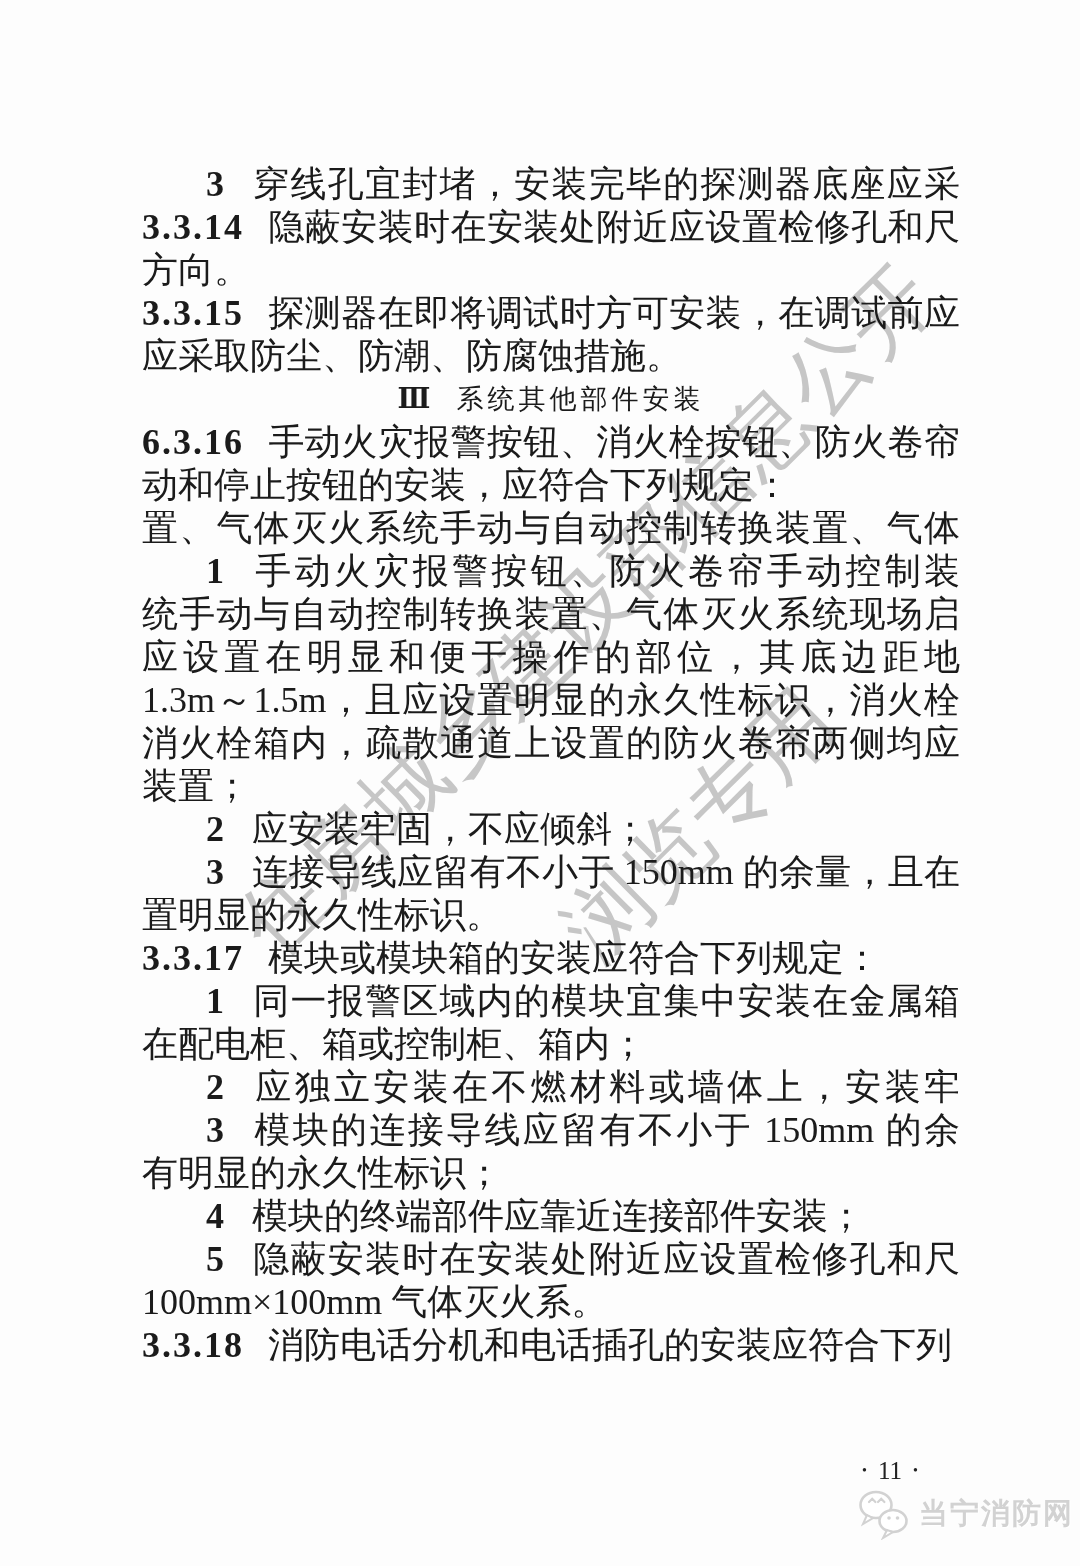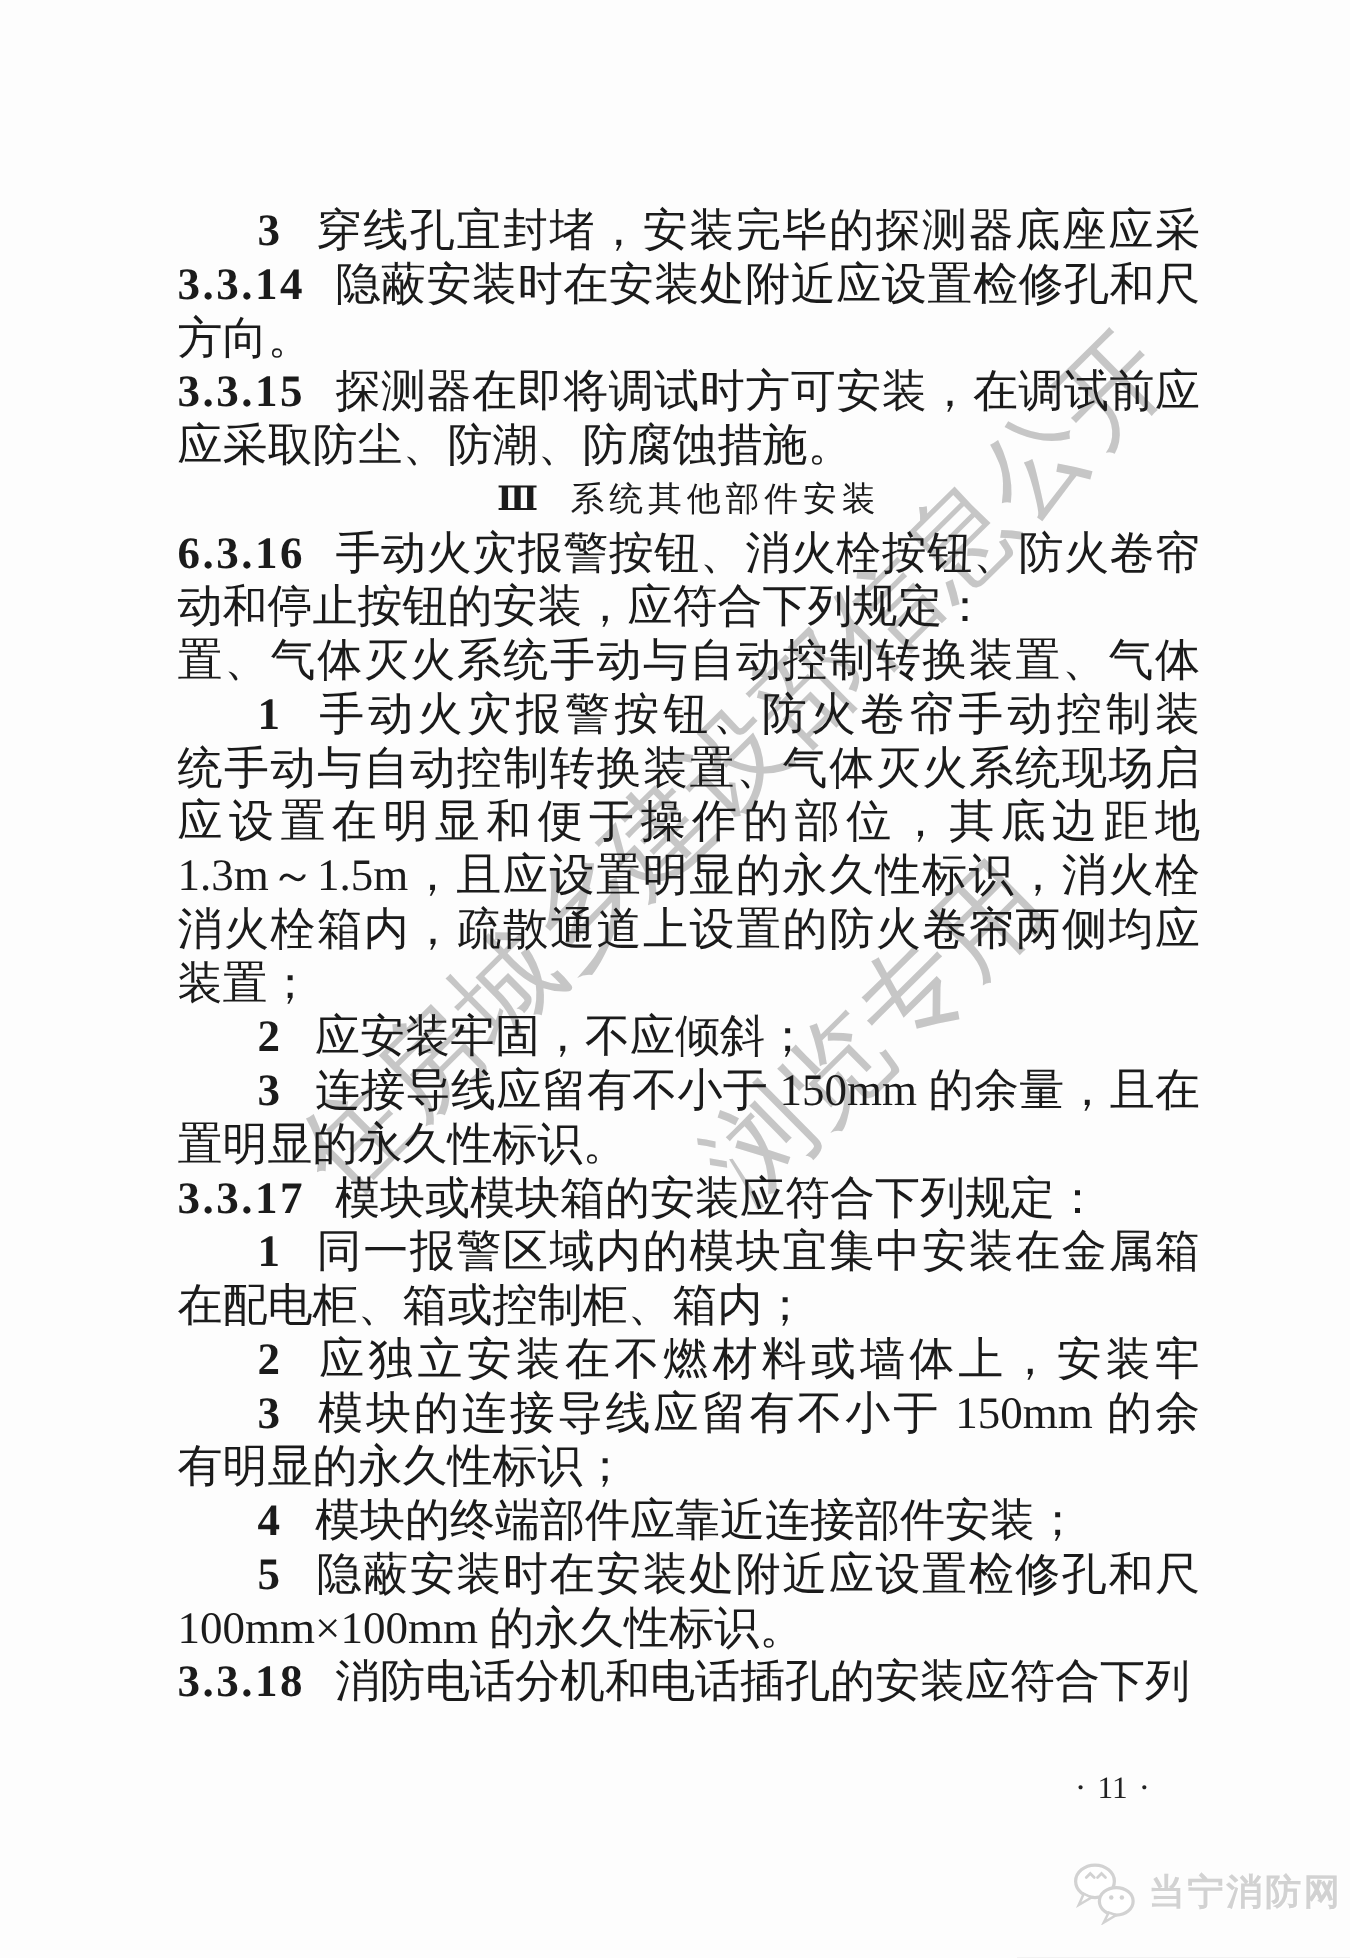--- a/index.html
+++ b/index.html
@@ -36,21 +36,21 @@
   .line.justify{text-align:justify;text-align-last:justify;text-justify:inter-character;}
   .line.item{padding-left:64px;}
   .num{font-weight:700;}
   .line.section .num{letter-spacing:2px;margin-right:24px;}
   .line.item .num{margin-right:28px;}
   .line.heading{text-align:center;font-size:27px;}
   .line.heading .num{font-weight:700;margin-right:26px;}
   .line.heading .txt{letter-spacing:4px;}
   
   .pageno{
-    position:absolute;left:810px;top:1417px;width:160px;z-index:2;
+    position:absolute;left:810px;top:1457px;width:160px;z-index:2;
     text-align:center;font-size:25px;color:#222;
   }
   .pageno .dot{font-size:14px;vertical-align:4px;margin:0 11px;}
   
   .logo{
     position:absolute;left:856px;top:1488px;z-index:2;
     display:flex;align-items:center;gap:9px;
   }
   .logo-text{
     font-family:Liberation Mono, monospace;
@@ -89,21 +89,21 @@
       <div class="line item justify"><span class="num">3</span><span class="txt">连接导线应留有不小于 150mm 的余量，且在其端部应设</span></div>
       <div class="line cont"><span class="txt">置明显的永久性标识。</span></div>
       <div class="line section"><span class="num">3.3.17</span><span class="txt">模块或模块箱的安装应符合下列规定：</span></div>
       <div class="line item justify"><span class="num">1</span><span class="txt">同一报警区域内的模块宜集中安装在金属箱内，不应安装</span></div>
       <div class="line cont"><span class="txt">在配电柜、箱或控制柜、箱内；</span></div>
       <div class="line item justify"><span class="num">2</span><span class="txt">应独立安装在不燃材料或墙体上，安装牢固，并应采取防</span></div>
       <div class="line item justify"><span class="num">3</span><span class="txt">模块的连接导线应留有不小于 150mm 的余量，其端部应</span></div>
       <div class="line cont"><span class="txt">有明显的永久性标识；</span></div>
       <div class="line item"><span class="num">4</span><span class="txt">模块的终端部件应靠近连接部件安装；</span></div>
       <div class="line item justify"><span class="num">5</span><span class="txt">隐蔽安装时在安装处附近应设置检修孔和尺寸不小于</span></div>
-      <div class="line cont"><span class="txt">100mm×100mm 的永久性标识。</span></div>
+      <div class="line cont"><span class="txt">100mm×100mm 气体灭火系。</span></div>
       <div class="line section"><span class="num">3.3.18</span><span class="txt">消防电话分机和电话插孔的安装应符合下列规定：</span></div>
     </main>
 
   <div class="pageno"><span class="dot">•</span><span>11</span><span class="dot">•</span></div>
 
   <div class="logo">
     <svg width="54" height="52" viewBox="0 0 54 52">
       <ellipse cx="20" cy="17" rx="15.5" ry="13" fill="#ffffff" stroke="#d2d2d2" stroke-width="2.6"></ellipse>
       <path d="M11 27 L7 36 L17 30 Z" fill="#ffffff" stroke="#d2d2d2" stroke-width="2"></path>
       <path d="M13 14 l3.2-3.2 3.2 3.2" fill="none" stroke="#d2d2d2" stroke-width="2.2" stroke-linecap="round"></path>

